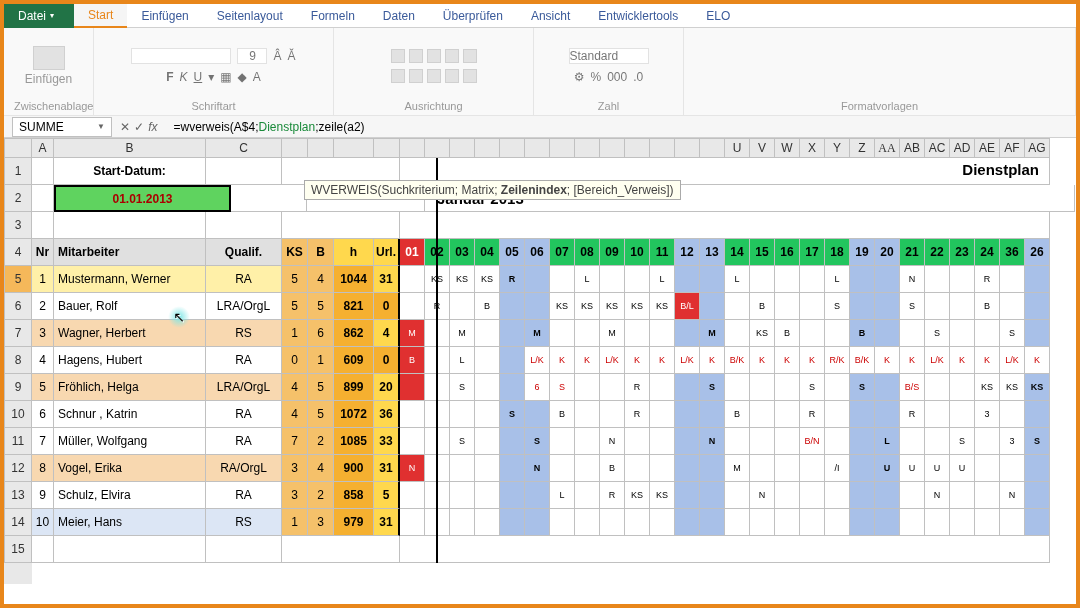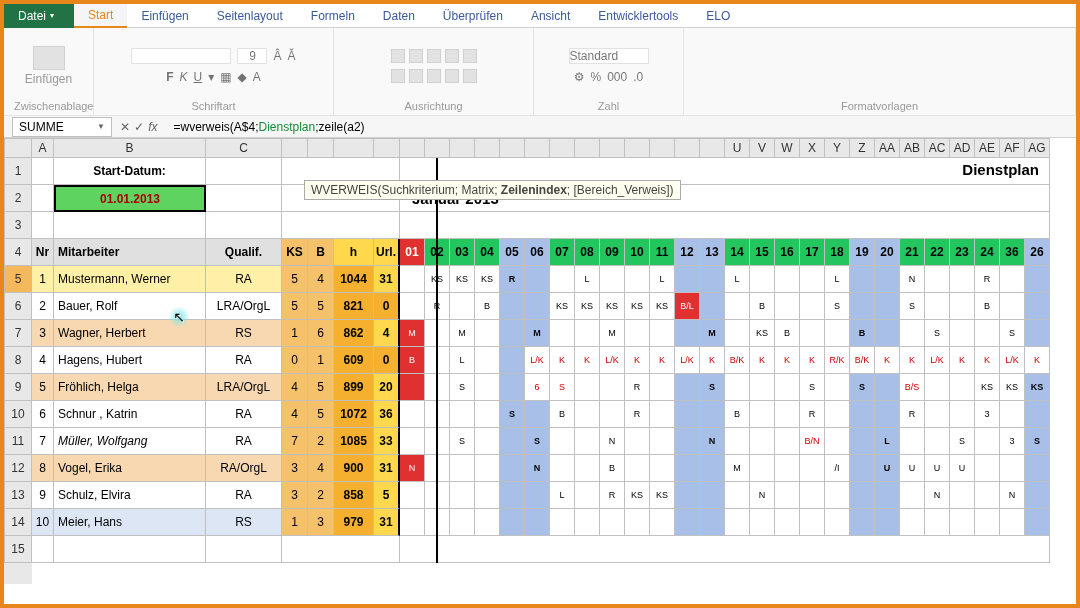--- a/index.html
+++ b/index.html
@@ -207,42 +207,42 @@
         <div class="colhdr" style="width: 25px;"></div>
         <div class="colhdr" style="width: 25px;"></div>
         <div class="colhdr" style="width: 25px;"></div>
         <div class="colhdr" style="width: 25px;"></div>
         <div class="colhdr" style="width: 25px;">U</div>
         <div class="colhdr" style="width: 25px;">V</div>
         <div class="colhdr" style="width: 25px;">W</div>
         <div class="colhdr" style="width: 25px;">X</div>
         <div class="colhdr" style="width: 25px;">Y</div>
         <div class="colhdr" style="width: 25px;">Z</div>
-        <div class="colhdr" style="width: 25px;">AA</div>
+        <div class="colhdr" style="width: 25px; font-family: Liberation Serif, serif;">AA</div>
         <div class="colhdr" style="width: 25px;">AB</div>
         <div class="colhdr" style="width: 25px;">AC</div>
         <div class="colhdr" style="width: 25px;">AD</div>
         <div class="colhdr" style="width: 25px;">AE</div>
         <div class="colhdr" style="width: 25px;">AF</div>
         <div class="colhdr" style="width: 25px;">AG</div>
       </div>
     <div class="grid" id="grid">
       <div class="thick-sep"></div>
     <div class="grow ">
           <div class="gcell " style="width: 22px;"></div>
           <div class="gcell center bold" style="width: 152px;">Start-Datum:</div>
           <div class="gcell " style="width: 76px;"></div>
           <div class="gcell " style="width: 118px;"></div>
           <div class="gcell " style="width: 650px; position: relative;">
             <div class="planhdr" style="position: absolute; right: 10px; top: 3px;">Dienstplan</div>
           </div>
         </div>
         <div class="grow ">
           <div class="gcell " style="width: 22px;"></div>
-          <div class="gcell sdval center" style="width: 152px;">01.01.2013</div>
+          <div class="gcell sdval center" style="width: 177px;">01.01.2013</div>
           <div class="gcell " style="width: 76px;"></div>
           <div class="gcell " style="width: 118px;"></div>
           <div class="gcell " style="width: 650px;">
             <div class="monthhdr" style="padding-left: 8px;">Januar 2013</div>
           </div>
         </div>
         <div class="grow ">
           <div class="gcell " style="width: 22px;"></div>
           <div class="gcell " style="width: 152px;"></div>
           <div class="gcell " style="width: 76px;"></div>
@@ -489,21 +489,21 @@
           <div class="gcell center tiny hdr-bl " style="width: 25px;"></div>
           <div class="gcell center tiny " style="width: 25px;">R</div>
           <div class="gcell center tiny " style="width: 25px;"></div>
           <div class="gcell center tiny " style="width: 25px;"></div>
           <div class="gcell center tiny " style="width: 25px;">3</div>
           <div class="gcell center tiny " style="width: 25px;"></div>
           <div class="gcell center tiny hdr-bl " style="width: 25px;"></div>
         </div>
         <div class="grow ">
           <div class="gcell center " style="width: 22px;">7</div>
-          <div class="gcell " style="width: 152px; font-style: italic;">Müller, Wolfgang</div>
+          <div class="gcell " style="width: 152px;">Müller, Wolfgang</div>
           <div class="gcell center " style="width: 76px;">RA</div>
           <div class="gcell center c-or" style="width: 26px;">7</div>
           <div class="gcell center c-or" style="width: 26px;">2</div>
           <div class="gcell center bold c-oro" style="width: 40px;">1085</div>
           <div class="gcell center bold c-ye brd-thick" style="width: 26px;">33</div>
           <div class="gcell center tiny " style="width: 25px;"></div>
           <div class="gcell center tiny " style="width: 25px;"></div>
           <div class="gcell center tiny " style="width: 25px;">S</div>
           <div class="gcell center tiny " style="width: 25px;"></div>
           <div class="gcell center tiny hdr-bl " style="width: 25px;"></div>

